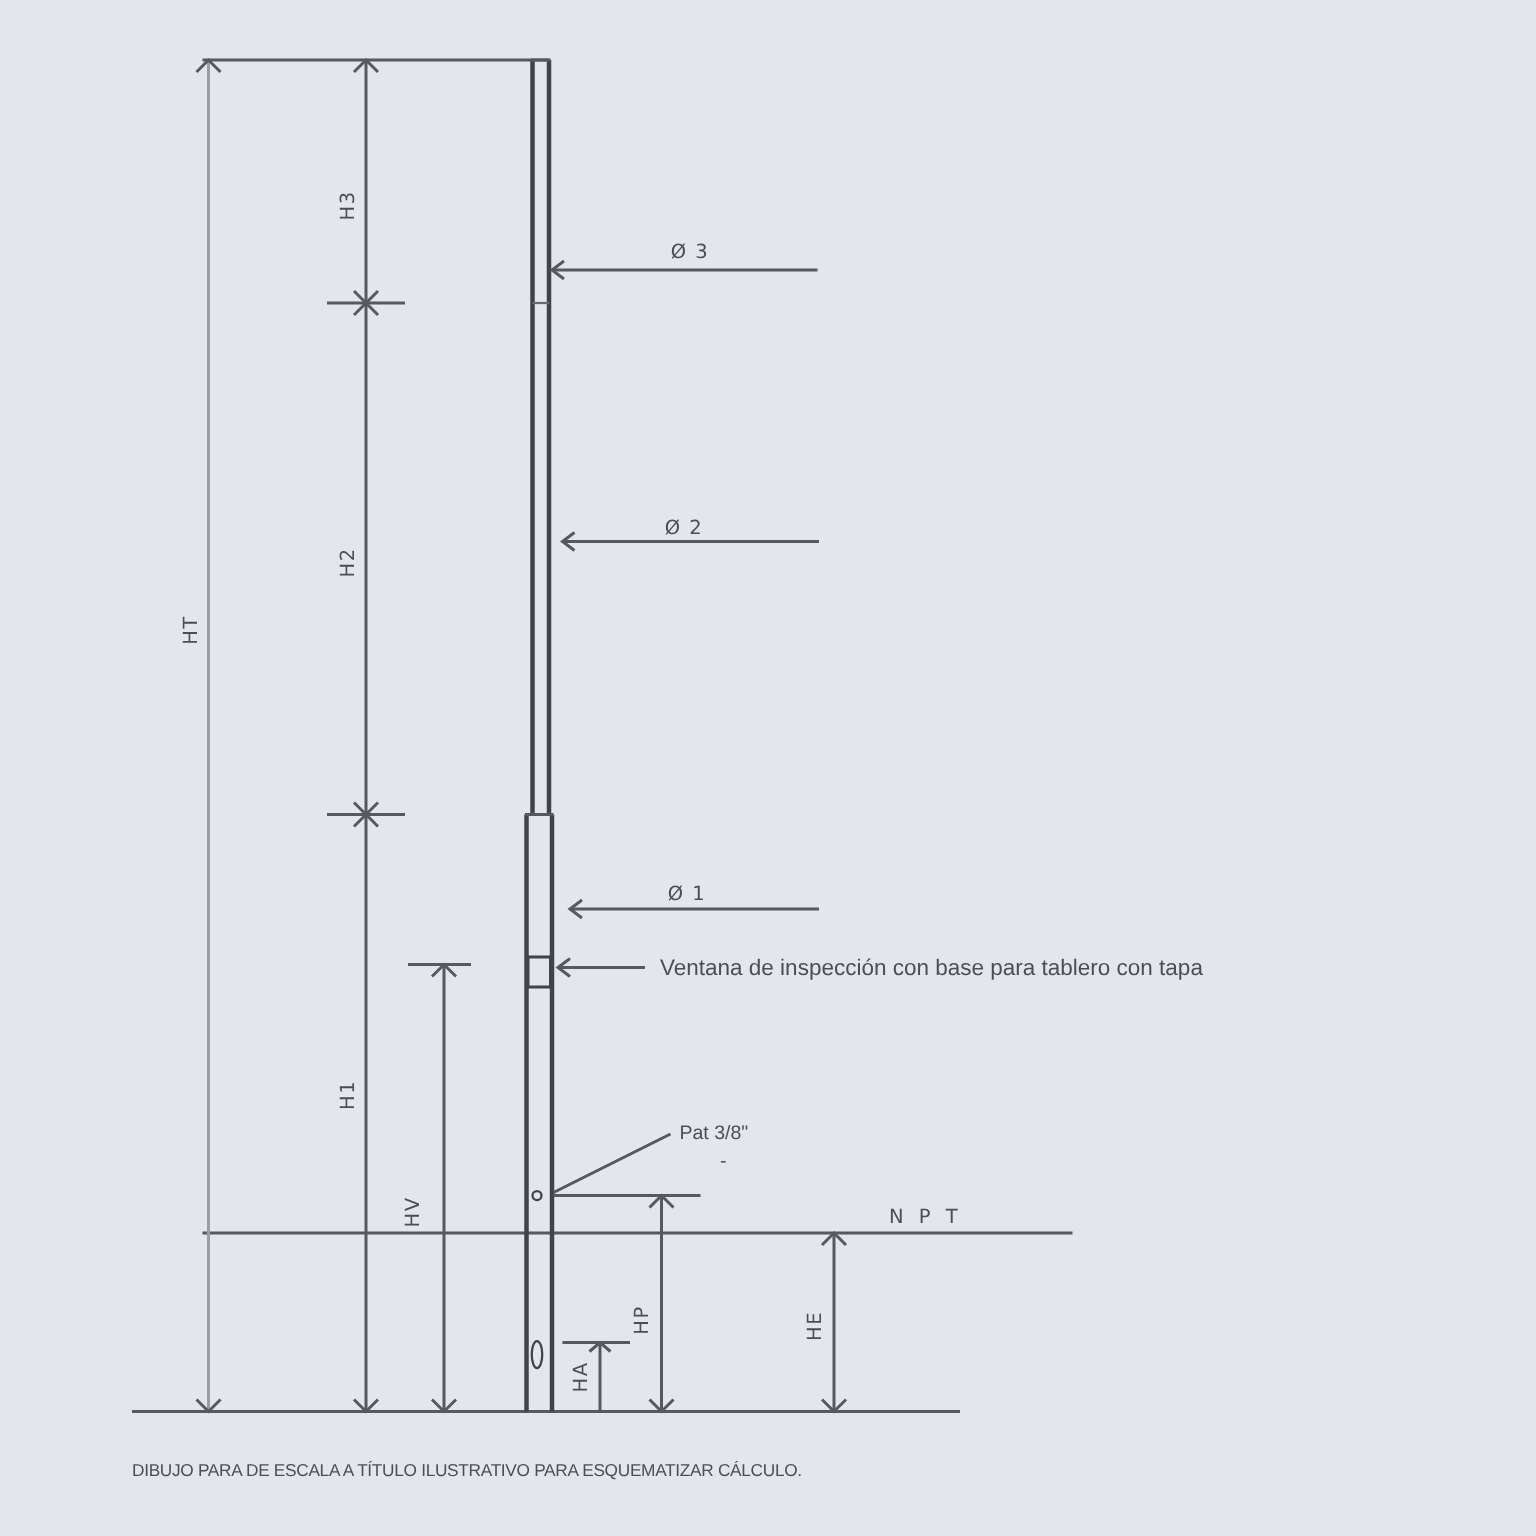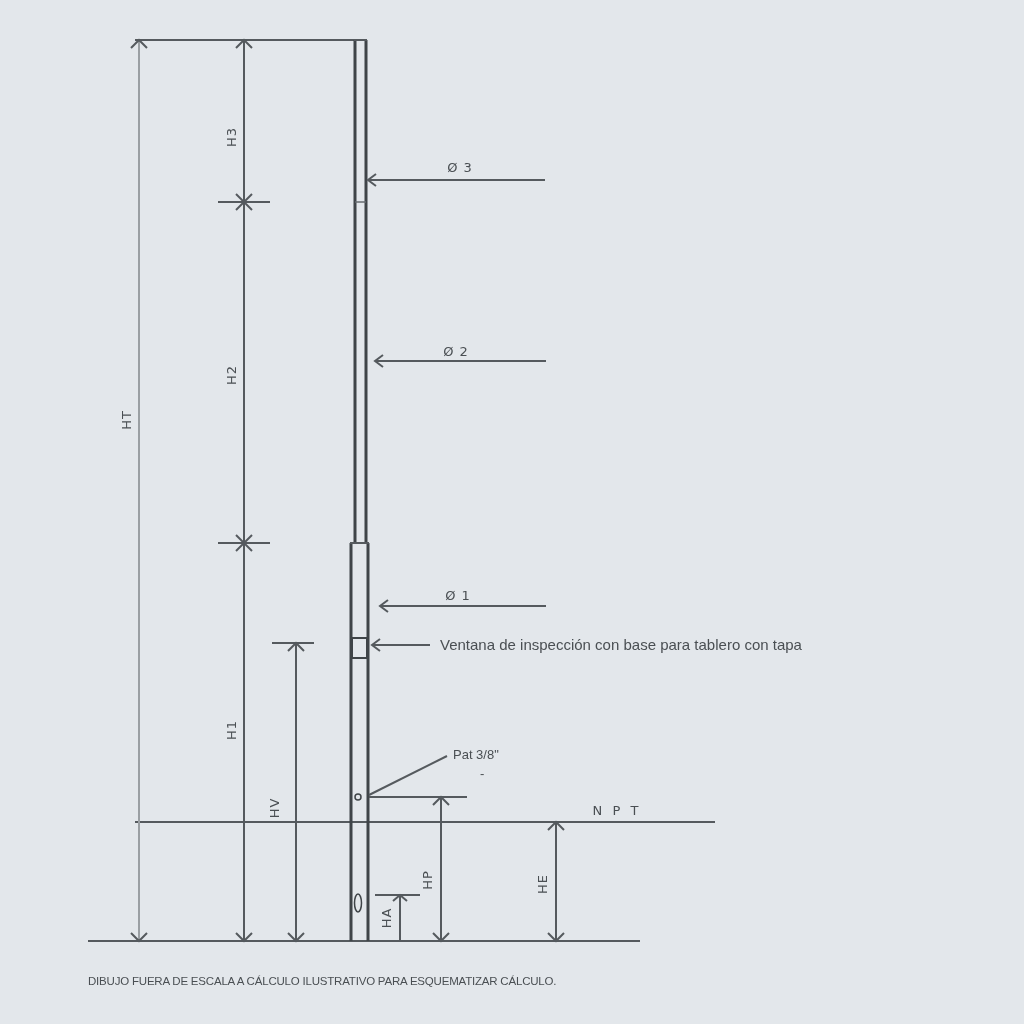--- a/index.html
+++ b/index.html
@@ -121,13 +121,13 @@
   <g>
     <line class="ln" x1="556" y1="822" x2="556" y2="941"></line>
     <polyline class="ln" points="548,830 556,822 564,830"></polyline>
     <polyline class="ln" points="548,933 556,941 564,933"></polyline>
   </g>
   <text class="lbl" transform="translate(547,884) rotate(-90)" text-anchor="middle">HE</text>
 
   <text class="lbl" x="617" y="815" text-anchor="middle" style="letter-spacing:3px">N P T</text>
 </svg>
 
-<div class="caption">DIBUJO FUERA DE ESCALA A CÁLCULO ILUSTRATIVO PARA ESQUEMATIZAR CÁLCULO.</div>
+<div class="caption">DIBUJO PARA DE ESCALA A TÍTULO ILUSTRATIVO PARA ESQUEMATIZAR CÁLCULO.</div>
 
 </body></html>

